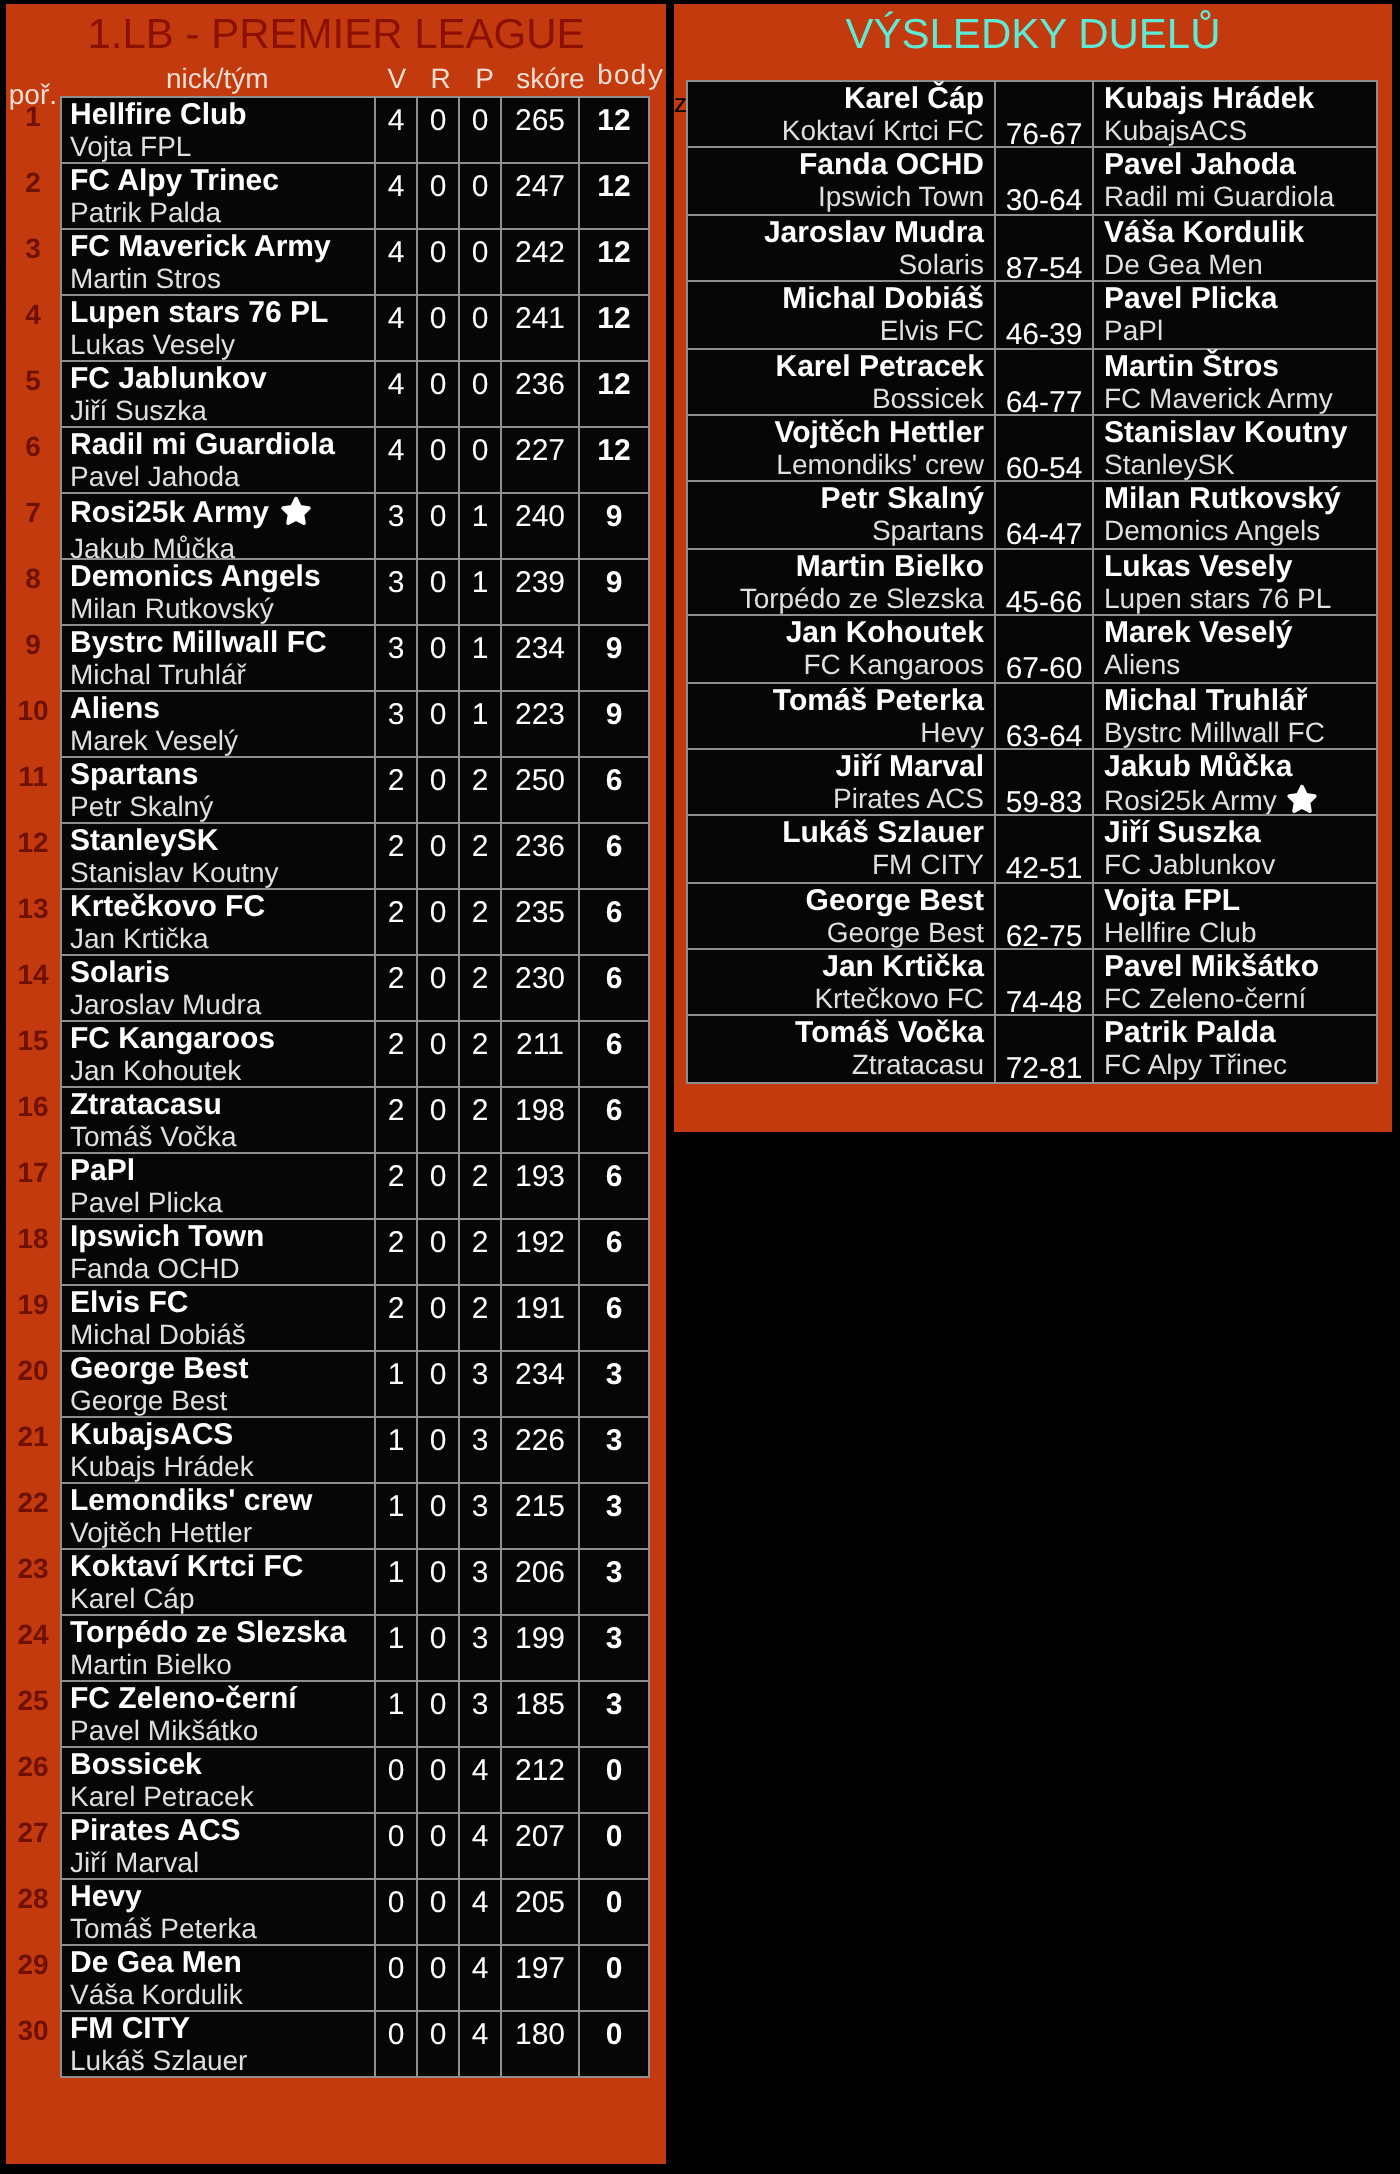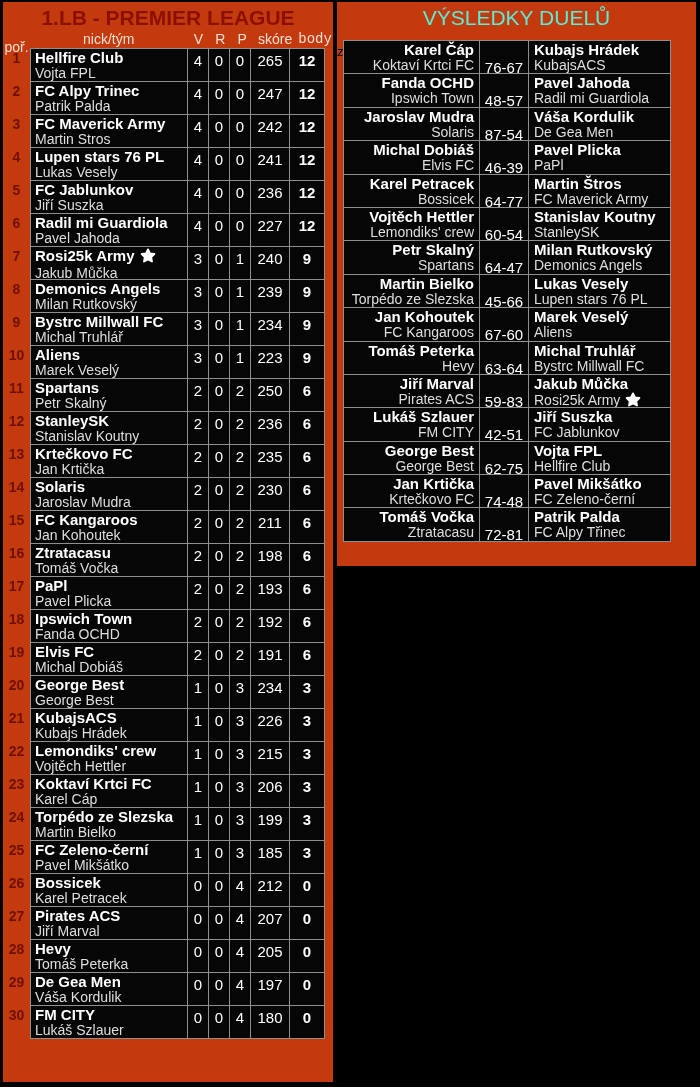--- a/index.html
+++ b/index.html
@@ -5,21 +5,21 @@
   html,body{margin:0;padding:0;}
   body{
     width:700px;height:1087px;background:#000;position:relative;overflow:hidden;
     font-family:"Liberation Sans","DejaVu Sans",sans-serif;
   }
   .panel{position:absolute;background:#C33A0E;}
   #left-panel{left:3px;top:2px;width:330px;height:1080px;}
   #right-panel{left:337px;top:2px;width:359px;height:564px;}
 
   .big-title{text-align:center;font-size:21px;padding-top:4px;height:24px;line-height:24px;white-space:nowrap;}
-  #standings-title{font-weight:bold;color:#8C1000;}
+  #standings-title{font-weight:normal;color:#8C1000;}
   #results-title{font-weight:normal;color:#5eead4;}
 
   
   .s-head{display:flex;height:18px;align-items:center;font-size:14px;color:#F2DFD2;}
   .s-head span{display:block;text-align:center;white-space:nowrap;}
   .h-pos{width:27px;margin-top:15px;}
   .h-name{width:158px;}
   .h-v,.h-r,.h-p{width:22px;}
   .h-score{width:44px;}
   .h-body{width:36px;font-family:Liberation Mono, monospace;}
@@ -38,21 +38,21 @@
   .num-cell{text-align:center;font-size:15px;color:#FFFFFF;padding-top:3px;}
   .v-cell,.r-cell,.p-cell{width:22px;}
   .score-cell{width:40px;}
   .points-cell{width:36px;font-weight:bold;}
 
   
   #results-zapas{text-align:left;font-size:13px;color:#000000;height:12px;line-height:12px;margin-top:16px;}
   #results-rows{position:absolute;left:6px;top:38px;}
   .r-row{display:flex;height:34.4px;box-sizing:border-box;}
   .r-row + .r-row{margin-top:-1px;}
-  .home-cell{width:137px;text-align:right;padding:1px 5px 0 0;}
+  .home-cell{width:155px;text-align:right;padding:1px 5px 0 0;}
   .mscore-cell{width:50px;text-align:center;font-size:15px;color:#FFFFFF;padding-top:18px;}
   .away-cell{width:143px;text-align:left;padding:1px 0 0 5px;}
 
   .star{display:inline-block;vertical-align:-2px;margin-left:5px;}
 </style>
 </head>
 <body>
 
 <div class="panel" id="left-panel">
   <div class="big-title" id="standings-title">1.LB - PREMIER LEAGUE</div>
@@ -444,21 +444,21 @@
         <div class="cell away-cell">
           <div class="team">Kubajs Hrádek</div>
           <div class="owner">KubajsACS</div>
         </div>
       </div>
       <div class="r-row">
         <div class="cell home-cell">
           <div class="team">Fanda OCHD</div>
           <div class="owner">Ipswich Town</div>
         </div>
-        <div class="cell mscore-cell">48-57</div>
+        <div class="cell mscore-cell">30-64</div>
         <div class="cell away-cell">
           <div class="team">Pavel Jahoda</div>
           <div class="owner">Radil mi Guardiola</div>
         </div>
       </div>
       <div class="r-row">
         <div class="cell home-cell">
           <div class="team">Jaroslav Mudra</div>
           <div class="owner">Solaris</div>
         </div>

